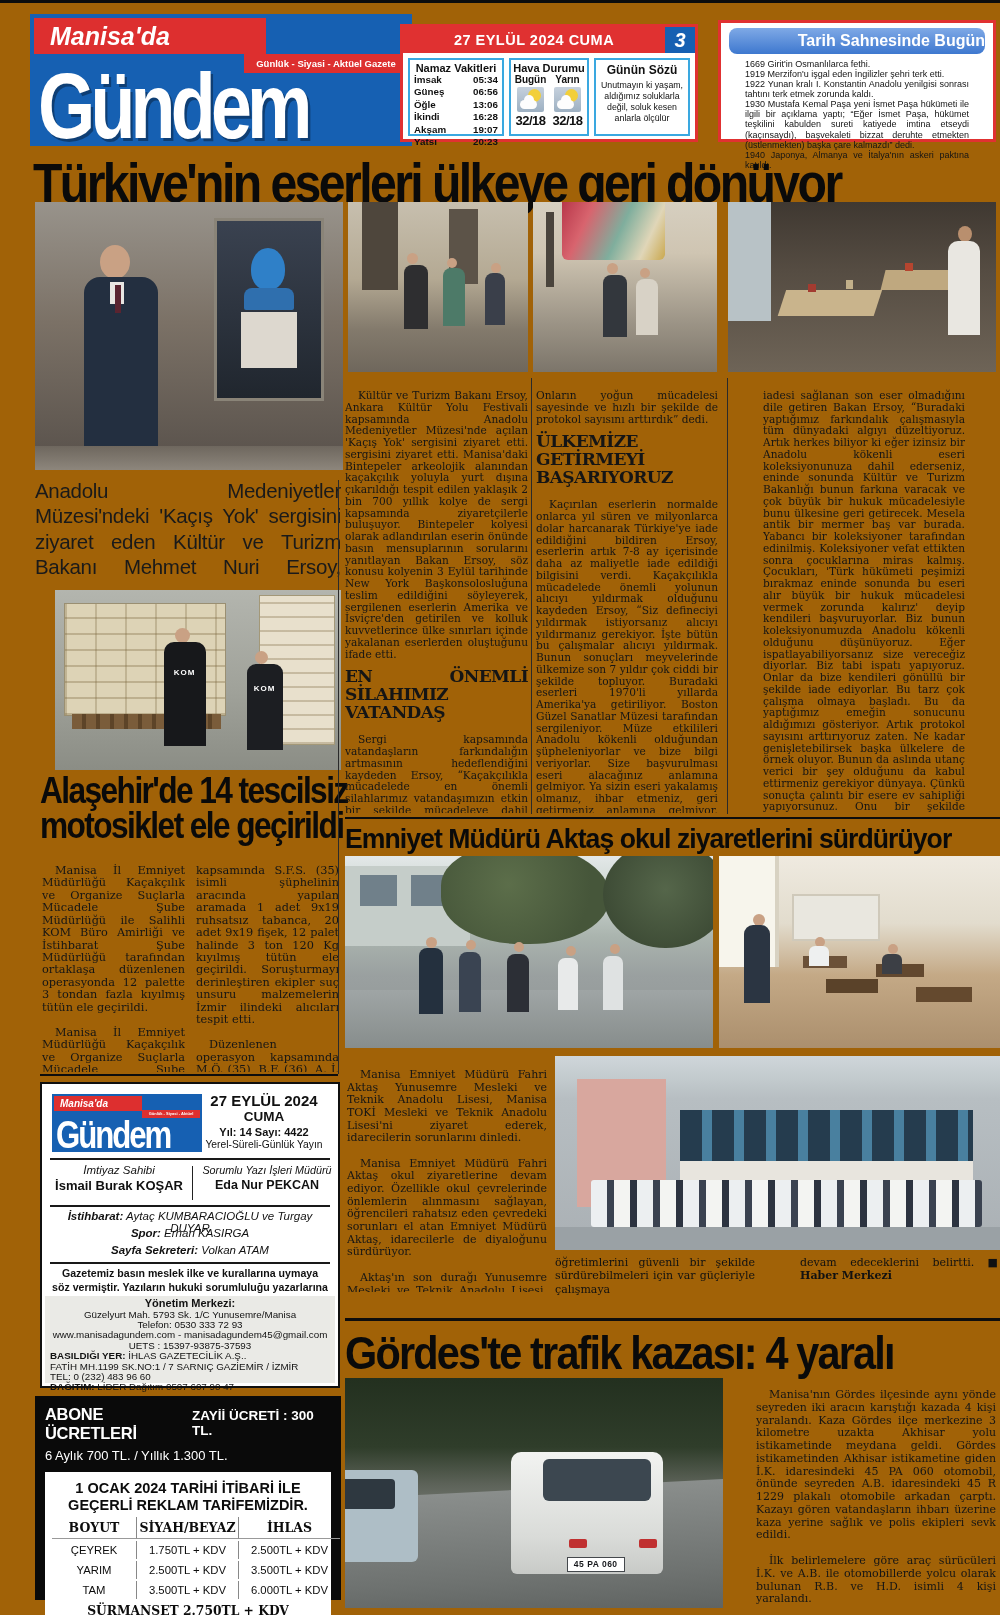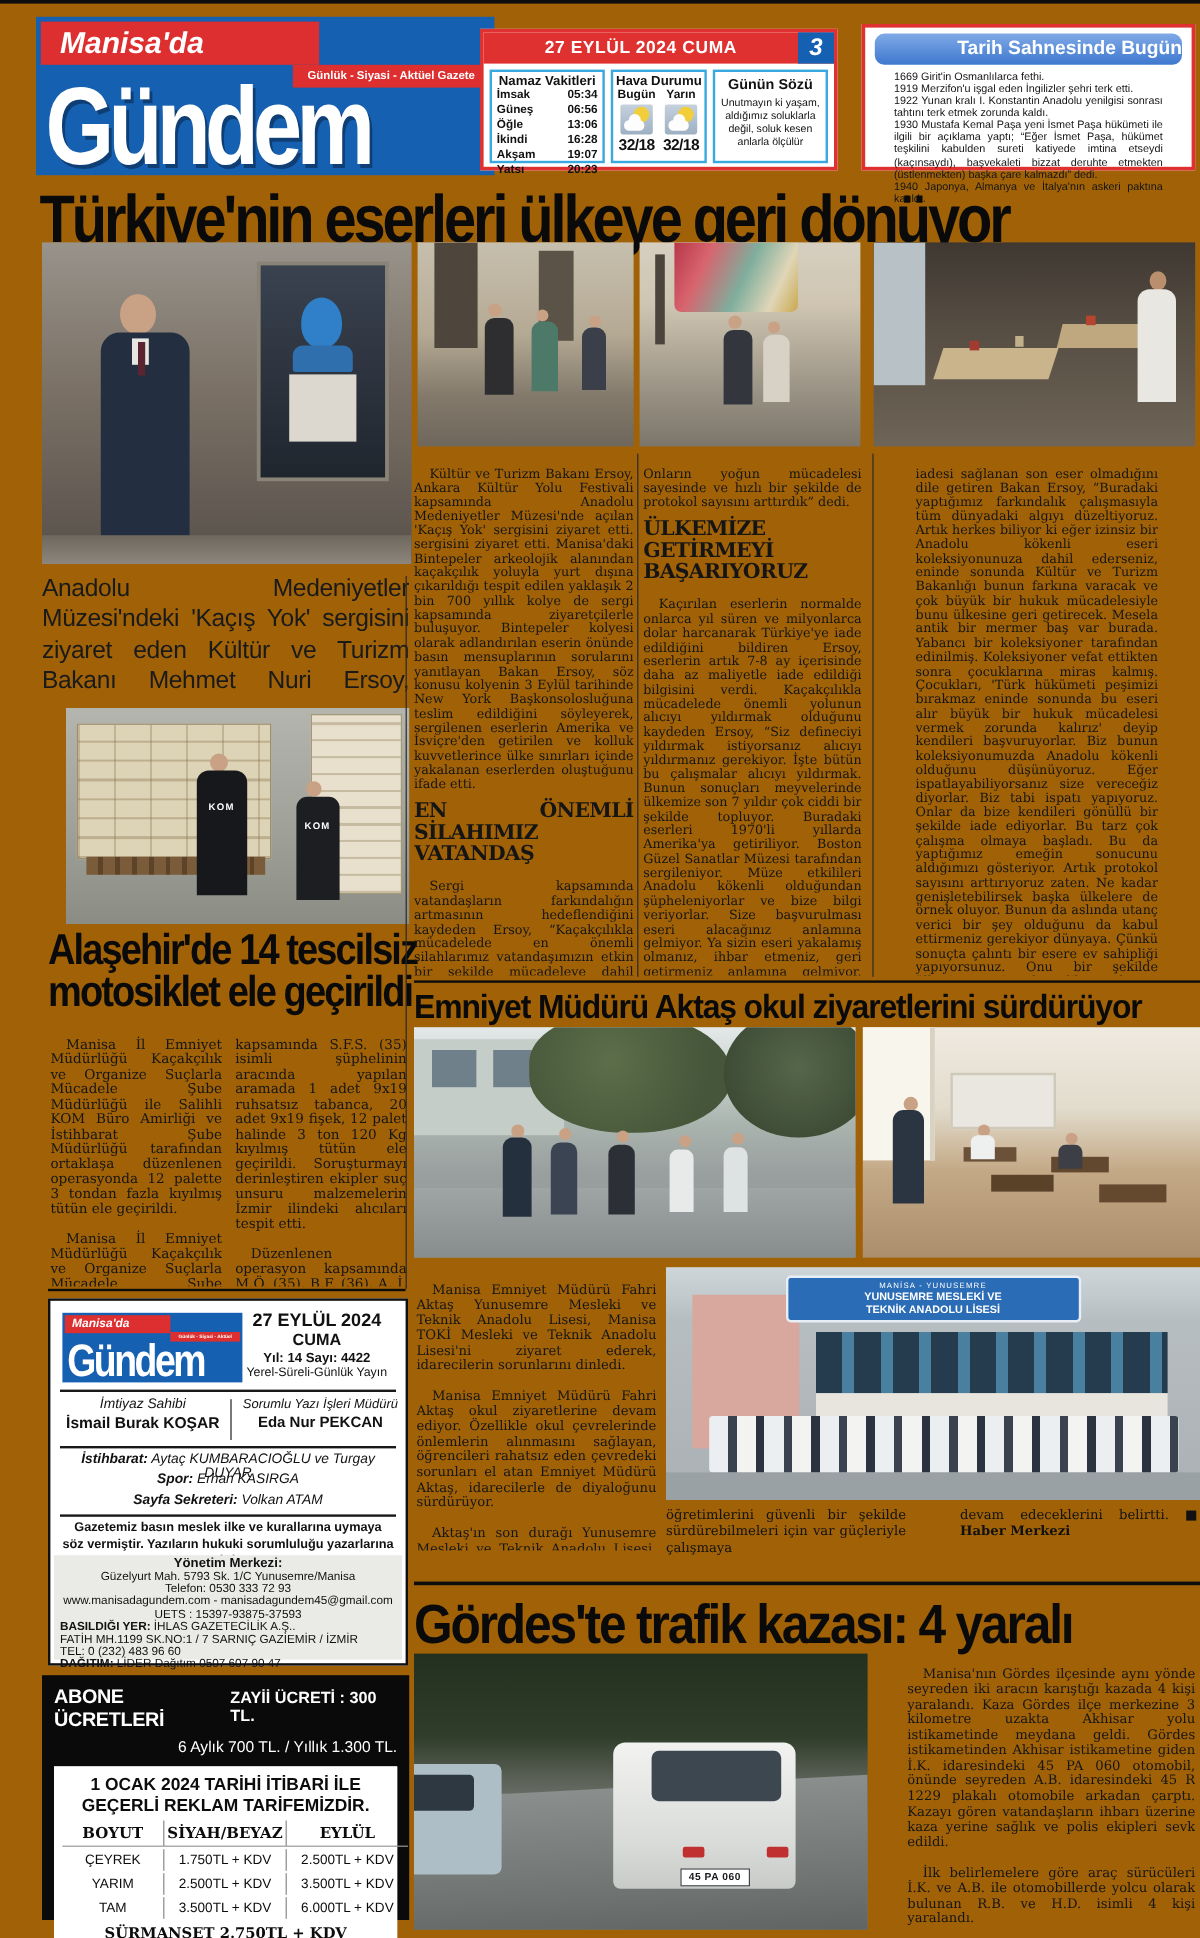--- a/index.html
+++ b/index.html
@@ -75,21 +75,21 @@
   .kethics{position:absolute;left:10px;right:10px;text-align:center;font-weight:700;font-size:10.6px;line-height:1.28;}
   .kgray{position:absolute;left:3px;right:3px;bottom:3px;background:#eaeae6;padding:2px 5px;box-sizing:border-box;
      font-size:9.8px;line-height:1.06;}
   .kgray .c{text-align:center;}
   .kgray b{font-weight:700;}
   
   .abone{background:#0a0a0a;color:#fff;box-sizing:border-box;padding:9px 10px;}
   .abone .r1{display:flex;justify-content:space-between;align-items:baseline;}
   .abone .t1{font-weight:900;font-size:16.5px;letter-spacing:-0.3px;}
   .abone .t2{font-weight:700;font-size:13.5px;}
-  .abone .r2{text-align:right;font-size:13px;margin-top:5px;}
+  .abone .r2{text-align:left;font-size:13px;margin-top:5px;}
   .apanel{background:#fff;color:#0c0c0c;margin-top:9px;padding:7px 6px;border:1px solid #fff;}
   .apanel .tt{text-align:center;font-weight:800;font-size:14.5px;line-height:1.2;}
   .trow{display:grid;grid-template-columns:84px 102px 102px;margin-top:2px;}
   .trow span{text-align:center;padding:3px 0;}
   .trow.hd span{font-family:"DejaVu Serif",serif;font-weight:700;font-size:12.5px;border-bottom:1px solid #999;}
   .trow span + span{border-left:1px solid #888;}
   .trow.bd span{font-size:11.3px;}
   .afoot{text-align:center;font-family:"DejaVu Serif",serif;font-weight:700;font-size:12.3px;margin-top:4px;}
   .capcol{position:absolute;font-family:"DejaVu Serif",serif;font-size:11px;line-height:1.22;text-align:justify;}
 </style>
@@ -306,25 +306,20 @@
     <p>Manisa Emniyet Müdürü Fahri Aktaş Yunusemre Mesleki ve Teknik Anadolu Lisesi, Manisa TOKİ Mesleki ve Teknik Anadolu Lisesi'ni ziyaret ederek, idarecilerin sorunlarını dinledi.</p>
     <p>Manisa Emniyet Müdürü Fahri Aktaş okul ziyaretlerine devam ediyor. Özellikle okul çevrelerinde önlemlerin alınmasını sağlayan, öğrencileri rahatsız eden çevredeki sorunları el atan Emniyet Müdürü Aktaş, idarecilerle de diyaloğunu sürdürüyor.</p>
     <p>Aktaş'ın son durağı Yunusemre Mesleki ve Teknik Anadolu Lisesi, Manisa TOKİ Mesleki ve Teknik Anadolu Lisesi'ni oldu. Fahri Aktaş'a ziyaretleri sırasında Çocuk Şube Müdürlüğü personelleri de eşlik etti. Okul müdürleri Sayim Can ve Hüseyin Kırtaş ile bir araya gelen Müdür Aktaş, çocukların eğitim ve</p>
   </div>
   <div class="ph" style="left:555px;top:1056px;width:445px;height:194px;background:linear-gradient(180deg,#cfd6da 0%,#c2cacd 12%,#b7bec2 22%,#aab0b4 100%);">
     <div class="s" style="left:5%;top:12%;width:20%;height:66%;background:#d8a79e;"></div>
     <div class="s" style="left:28%;top:28%;width:66%;height:26%;background:repeating-linear-gradient(90deg,#253c4e 0 22px,#49809f 22px 32px);"></div>
     <div class="s" style="left:28%;top:54%;width:66%;height:12%;background:#e8e5de;"></div>
     <div class="s" style="left:8%;bottom:12%;width:88%;height:24%;background:repeating-linear-gradient(90deg,#eceff1 0 16px,#3a4250 16px 23px,#f3f4f2 23px 39px,#2c3340 39px 46px);border-radius:3px;"></div>
     <div class="s" style="left:0;bottom:0;width:100%;height:12%;background:#9aa1a5;"></div>
-    <div class="sign">
-      <div class="s1">MANİSA - YUNUSEMRE</div>
-      <div class="s2">YUNUSEMRE MESLEKİ VE</div>
-      <div class="s2">TEKNİK ANADOLU LİSESİ</div>
-    </div>
   </div>
   <div class="capcol" style="left:555px;top:1256px;width:200px;height:34px;">öğretimlerini güvenli bir şekilde sürdürebilmeleri için var güçleriyle çalışmaya</div>
   <div class="capcol" style="left:800px;top:1256px;width:198px;height:34px;">
     <span>devam edeceklerini belirtti. </span><b>■ Haber Merkezi</b>
   </div>
 
   <div class="hrule" style="left:345px;top:1318px;width:655px;height:3px;"></div>
   <div class="abs" style="left:345px;top:1326px;width:655px;height:48px;">
     <span class="hl" style="font-size:46px;letter-spacing:-2px;transform:scaleX(.9);">Gördes'te trafik kazası: 4 yaralı</span>
   </div>
@@ -390,21 +385,21 @@
       <span class="t1">ABONE ÜCRETLERİ</span>
       <span class="t2">ZAYİİ ÜCRETİ : 300 TL.</span>
     </div>
     <div class="r2">6 Aylık 700 TL.   /   Yıllık 1.300 TL.</div>
     <div class="apanel">
       <div class="tt">1 OCAK 2024 TARİHİ İTİBARİ İLE</div>
       <div class="tt">GEÇERLİ REKLAM TARİFEMİZDİR.</div>
       <div class="trow hd">
         <span>BOYUT</span>
         <span>SİYAH/BEYAZ</span>
-        <span>EYLÜL</span>
+        <span>İHLAS</span>
       </div>
       <div class="trow bd">
         <span>ÇEYREK</span>
         <span>1.750TL + KDV</span>
         <span>2.500TL + KDV</span>
       </div>
       <div class="trow bd">
         <span>YARIM</span>
         <span>2.500TL + KDV</span>
         <span>3.500TL + KDV</span>

